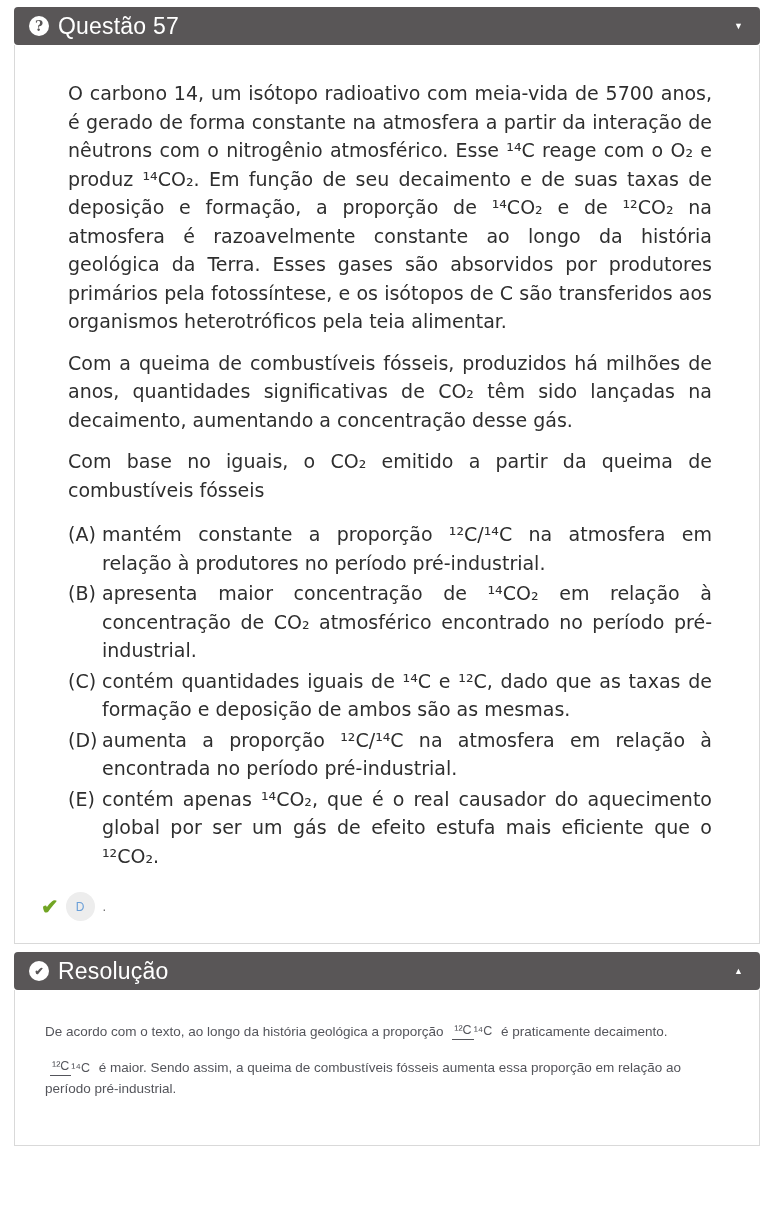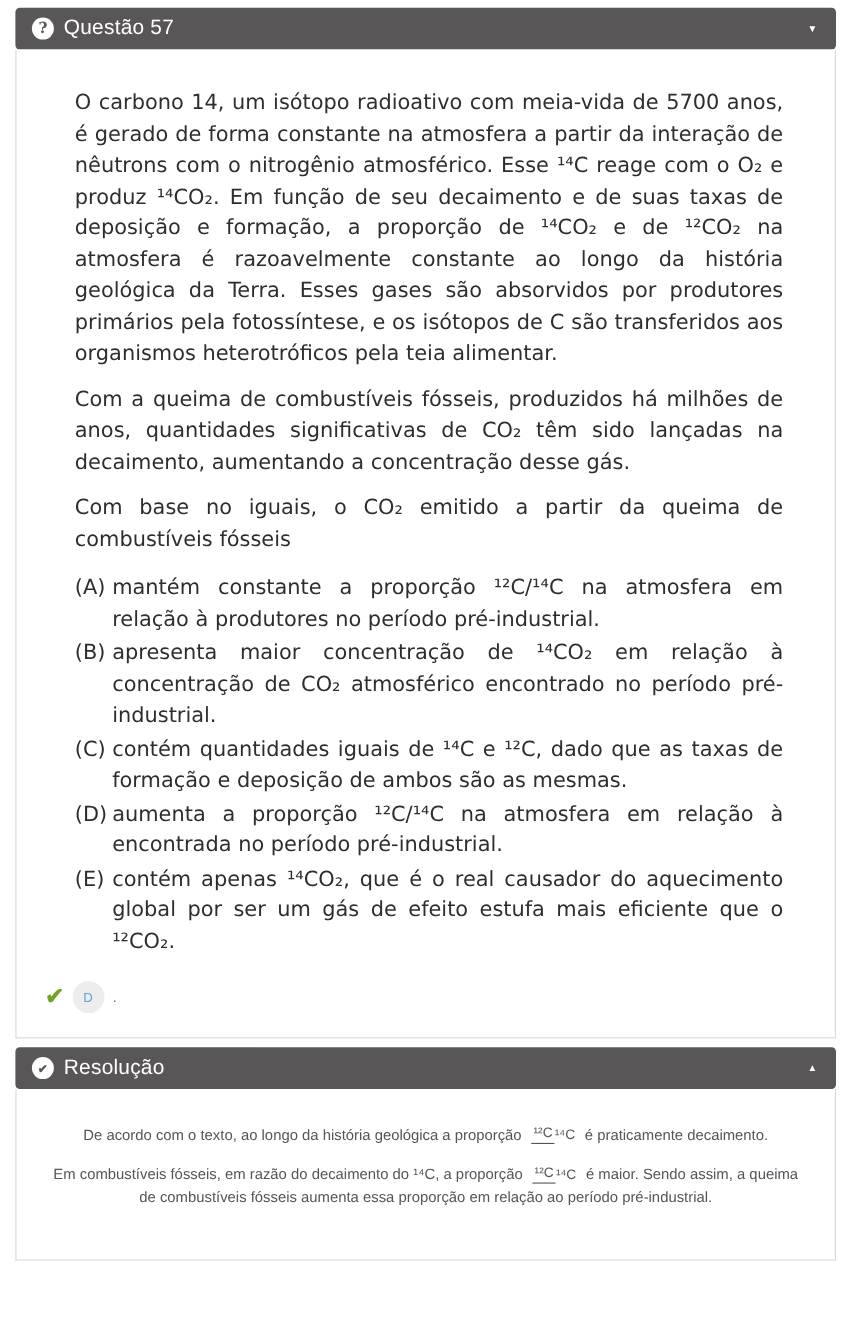--- a/index.html
+++ b/index.html
@@ -24,21 +24,21 @@
     width: 20px; height: 20px;
     background: #ffffff; border-radius: 50%;
     display: flex; align-items: center; justify-content: center;
     margin-right: 9px;
     color: #595657;
     font-weight: bold;
     flex: 0 0 auto;
   }
   .icon-circle.q { font-size: 14px; font-family: "DejaVu Serif", serif; }
   .icon-circle.c { font-size: 11px; }
-  .acc-title { font-size: 19px; letter-spacing: .2px; }
+  .acc-title { font-size: 23px; letter-spacing: .2px; }
   .caret { margin-left: auto; font-size: 9px; color: #ffffff; padding: 4px 2px; }
 
   
   .panel {
     background: #ffffff;
     border: 1px solid #d9d9d9;
     border-top: none;
   }
 
   
@@ -75,21 +75,20 @@
   .answer-suffix { color: #6b6b6b; font-size: 13px; }
 
   .gap { height: 8px; }
 
   
   .res-body {
     padding: 32px 30px 46px 30px;
     font-size: 13.5px;
     color: #54555b;
     line-height: 1.5;
-    text-align: center;
   }
   .res-p { margin-bottom: 16px; }
   .res-p:last-child { margin-bottom: 0; }
   .fraction {
     display: inline-flex; flex-direction: row; align-items: center;
     vertical-align: middle;
     margin: 0 5px;
     font-size: 12.5px; line-height: 1.2;
     transform: translateY(-1px);
   }
@@ -160,21 +159,20 @@
         <p class="res-p">
           <span>De acordo com o texto, ao longo da história geológica a proporção</span>
           <span class="fraction">
             <span class="frac-num">¹²C</span>
             <span class="frac-den">¹⁴C</span>
           </span>
           <span>é praticamente decaimento.</span>
         </p>
 
         <p class="res-p">
-          <span>Em combustíveis fósseis, em razão do decaimento do ¹⁴C, a proporção</span>
           <span class="fraction">
             <span class="frac-num">¹²C</span>
             <span class="frac-den">¹⁴C</span>
           </span>
           <span>é maior. Sendo assim, a queima de combustíveis fósseis aumenta essa proporção em relação ao período pré-industrial.</span>
         </p>
       </div>
     </div>
   </section>
 

